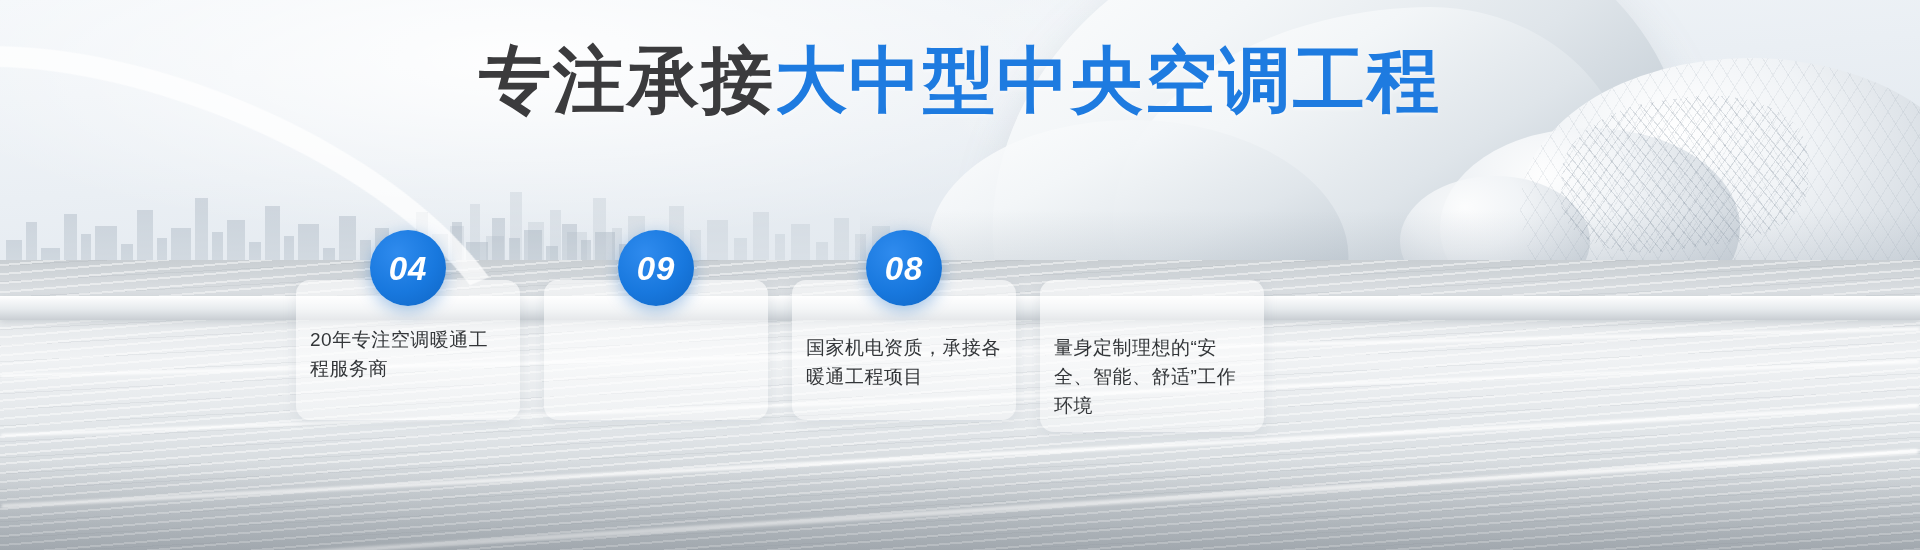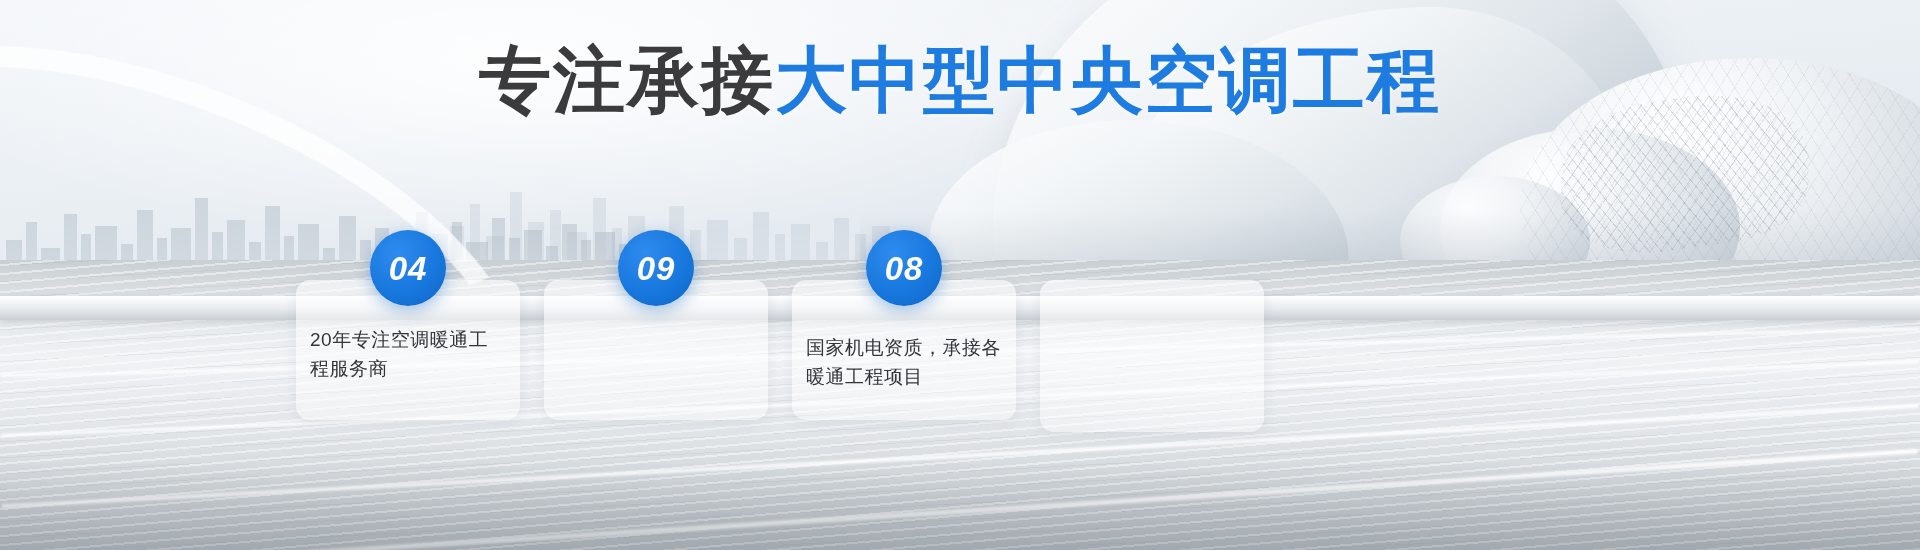--- a/index.html
+++ b/index.html
@@ -277,16 +277,17 @@
     </div>
 
     <div class="card card-3">
       <div class="badge">
         <span>08</span>
       </div>
       <div class="card-text">国家机电资质，承接各暖通工程项目</div>
     </div>
 
     <div class="card card-4">
+      <div class="card-text">量身定制理想的“安全、智能、舒适”工作环境</div>
     </div>
 
   </div>
 </div>
 
 </body></html>

